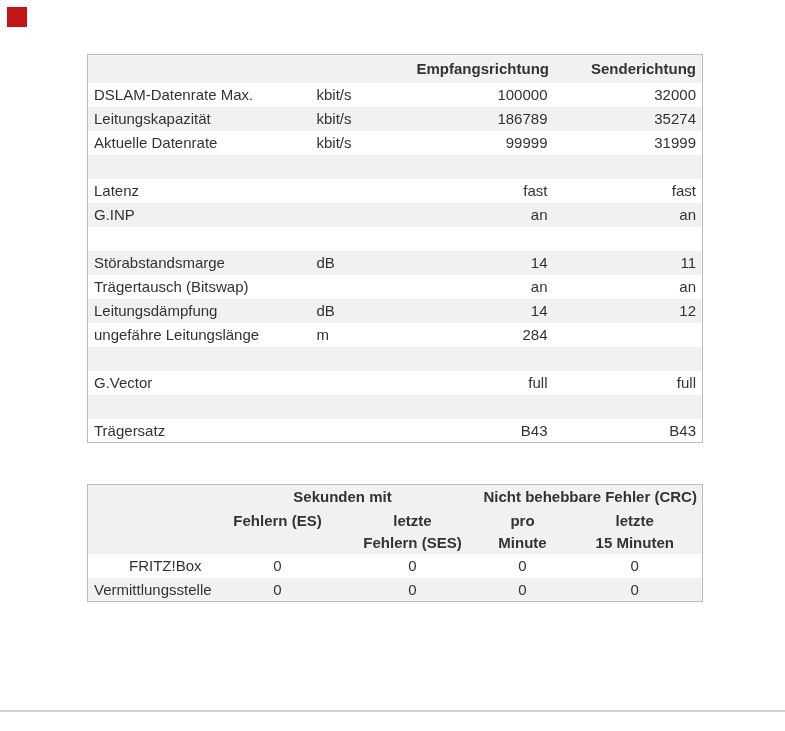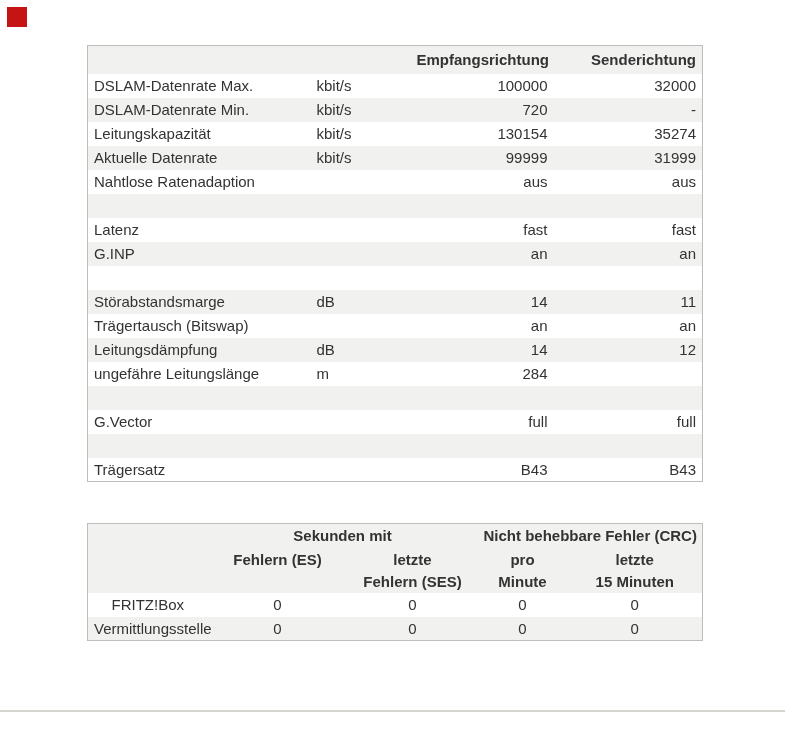--- a/index.html
+++ b/index.html
@@ -17,21 +17,21 @@
     background:var(--page-bg);
     font-family:"Liberation Sans","DejaVu Sans",sans-serif;
     font-size:15px;color:var(--text-color);
     overflow:hidden;
   }
   .red-marker{
     position:absolute;left:7px;top:7px;width:20px;height:20px;
     background:var(--marker);
   }
   .content{
-    position:absolute;left:87px;top:45px;width:615px;
+    position:absolute;left:87px;top:54px;width:615px;
   }
   table{
     border-collapse:collapse;table-layout:fixed;
     width:615px;border:1px solid var(--border-color);
   }
   th,td{
     padding:0 6px;white-space:nowrap;overflow:visible;
     font-weight:normal;vertical-align:middle;
   }
   
@@ -53,21 +53,21 @@
   .err-table col.e4{width:90px;}
   .err-table col.e5{width:135px;}
   .err-table thead{background:var(--row-alt);}
   .err-table thead th{font-weight:bold;text-align:center;}
   .err-table thead tr.grp{height:24px;}
   .err-table thead tr.sub{height:44px;}
   .err-table thead tr.sub th{vertical-align:top;padding-top:1px;line-height:22px;}
   .err-table tbody tr{height:24px;}
   .err-table tbody tr:nth-child(even){background:var(--row-alt);}
   .err-table td{text-align:center;}
-  .err-table td.lab{text-align:center;}
+  .err-table td.lab{text-align:right;}
   
   .page-divider{
     position:absolute;left:0;top:710px;width:785px;height:2px;
     background:var(--divider);
   }
 </style>
 </head>
 <body>
 
 <div class="red-marker"></div>
@@ -90,42 +90,30 @@
       </tr>
     </thead>
     <tbody>
       <tr>
         <td class="lab">DSLAM-Datenrate Max.</td>
         <td class="unit">kbit/s</td>
         <td class="rx">100000</td>
         <td class="tx">32000</td>
       </tr>
       <tr>
-        <td class="lab">DSLAM-Datenrate Min.</td>
-        <td class="unit">kbit/s</td>
-        <td class="rx">720</td>
-        <td class="tx">-</td>
-      </tr>
-      <tr>
         <td class="lab">Leitungskapazität</td>
         <td class="unit">kbit/s</td>
-        <td class="rx">130154</td>
+        <td class="rx">186789</td>
         <td class="tx">35274</td>
       </tr>
       <tr>
         <td class="lab">Aktuelle Datenrate</td>
         <td class="unit">kbit/s</td>
         <td class="rx">99999</td>
         <td class="tx">31999</td>
-      </tr>
-      <tr>
-        <td class="lab">Nahtlose Ratenadaption</td>
-        <td class="unit"></td>
-        <td class="rx">aus</td>
-        <td class="tx">aus</td>
       </tr>
       <tr>
         <td class="lab"></td>
         <td class="unit"></td>
         <td class="rx"></td>
         <td class="tx"></td>
       </tr>
       <tr>
         <td class="lab">Latenz</td>
         <td class="unit"></td>

